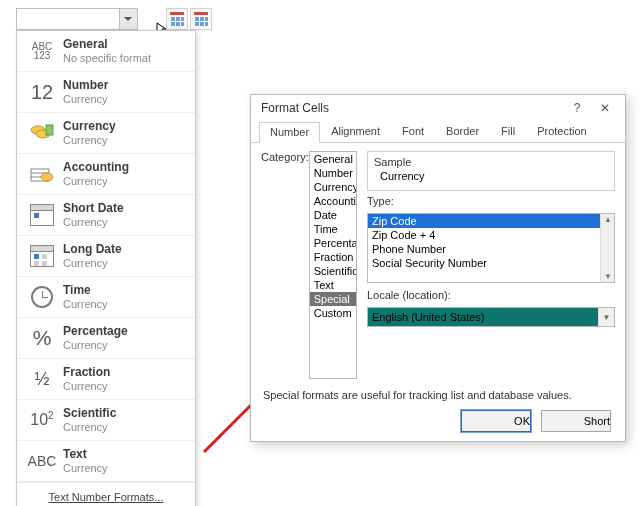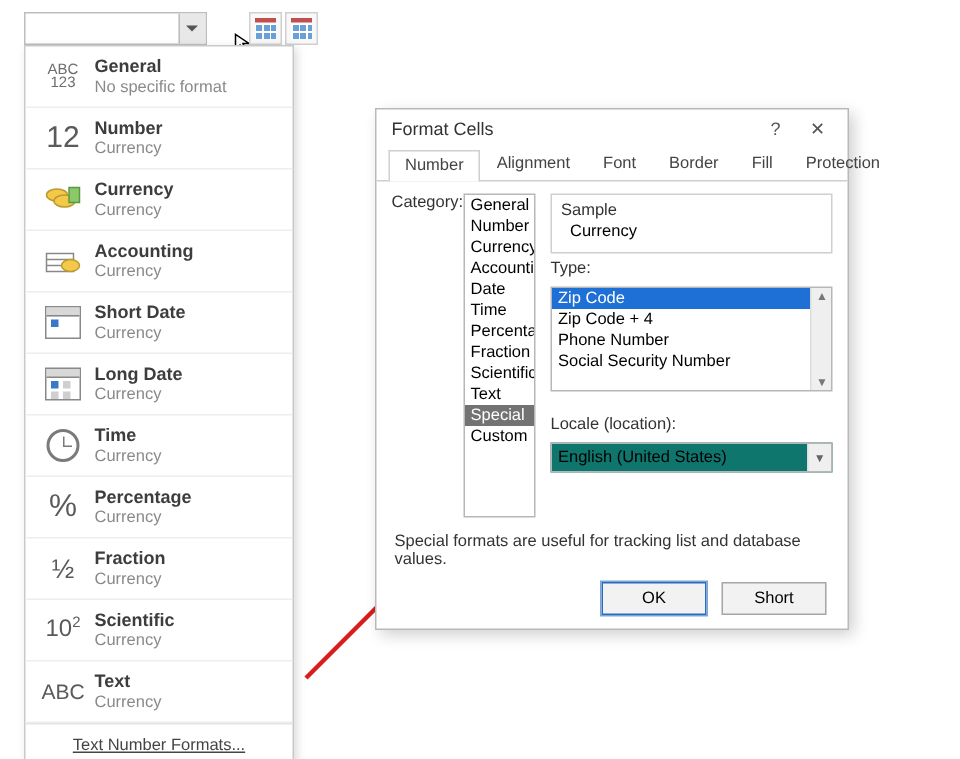--- a/index.html
+++ b/index.html
@@ -40,21 +40,21 @@
   .ico-time { width:22px;height:22px;border:2px solid #7a7a7a;border-radius:50%;position:relative;}
   .ico-time::before{content:"";position:absolute;left:9px;top:3px;width:1px;height:7px;background:#7a7a7a;}
   .ico-time::after{content:"";position:absolute;left:9px;top:9px;width:6px;height:1px;background:#7a7a7a;}
   .ico-pct{font-size:21px;color:#5a5a5a;}
   .ico-frac{font-size:18px;color:#5a5a5a;}
   .ico-sci{font-size:16px;color:#5a5a5a;}
   .ico-sci sup{font-size:10px;}
   .ico-txt{font-size:14px;color:#5a5a5a;letter-spacing:0;}
 
   
-  .dialog { position: absolute; left: 250px; top: 72px; width: 316px; height: 348px; background: #fff; border: 1px solid #b9b9b9; box-shadow: 3px 3px 10px rgba(0,0,0,0.2); display:flex; flex-direction:column;}
+  .dialog { position: absolute; left: 250px; top: 94px; width: 376px; height: 348px; background: #fff; border: 1px solid #b9b9b9; box-shadow: 3px 3px 10px rgba(0,0,0,0.2); display:flex; flex-direction:column;}
   .titlebar { height: 26px; display:flex; align-items:center; padding:0 6px 0 10px; font-size:12px; color:#333;}
   .titlebar .spacer{flex:1;}
   .title-btn{width:28px;height:20px;display:flex;align-items:center;justify-content:center;color:#555;font-size:12px;}
   .tabs { display:flex; padding: 0 8px; gap:0; font-size:11px; color:#444; border-bottom:1px solid #cfcfcf; height:22px;}
   .tab{padding:3px 10px 0;border:1px solid transparent;border-bottom:none;}
   .tab.active{background:#fff;border-color:#cfcfcf;position:relative;top:1px;}
   .dlg-body{flex:1;padding:8px 10px 4px;display:flex;gap:10px;position:relative;}
   .col-l{width:96px;display:flex;}
   .lbl{font-size:11px;color:#333;margin-bottom:2px;}
   .listbox{flex:1;border:1px solid #b7b7b7;background:#fff;font-size:11px;overflow:hidden;}
@@ -67,21 +67,21 @@
   .type-list{border:1px solid #b7b7b7;height:70px;font-size:11px;position:relative;}
   .type-list .opt{padding:1px 4px;}
   .type-list .opt.sel{background:#1e6fd6;color:#fff;}
   .type-list .sb{position:absolute;right:0;top:0;bottom:0;width:14px;background:#efefef;border-left:1px solid #ddd;}
   .type-list .sb::before{content:"▲";position:absolute;top:1px;left:3px;font-size:8px;color:#777;}
   .type-list .sb::after{content:"▼";position:absolute;bottom:1px;left:3px;font-size:8px;color:#777;}
   .locale-sel{border:1px solid #b7b7b7;height:20px;font-size:11px;display:flex;align-items:center;padding:0 4px;position:relative;background:#0f766e;}
   .locale-sel .dd2{position:absolute;right:0;top:0;bottom:0;width:16px;background:#efefef;border-left:1px solid #ddd;display:flex;align-items:center;justify-content:center;font-size:8px;color:#666;}
   .desc{font-size:11px;color:#333;padding:6px 12px 0;}
   .dlg-foot{height:40px;display:flex;align-items:center;justify-content:flex-end;gap:10px;padding:0 14px;}
-  .btn{min-width:70px;height:22px;font-size:11px;border:1px solid #a6a6a6;background:#f2f2f2;display:flex;align-items:center;justify-content:center;}
+  .btn{min-width:70px;height:22px;font-size:11px;border:1px solid #a6a6a6;background:#f2f2f2;display:flex;align-items:center;justify-content:flex-end;}
   .btn.primary{border:1px solid #2b6bbf;outline:1px solid #7aa7da;}
 
   
   .arrow{position:absolute;left:196px;top:340px;width:120px;height:120px;pointer-events:none;}
 </style>
 </head>
 <body>
 
 <div class="ribbon-frag">
   <div class="combo">
@@ -259,21 +259,21 @@
         <div class="sample-val">Currency</div>
       </div>
       <div class="lbl">Type:</div>
       <div class="type-list" id="type-listbox">
         <div class="opt sel">Zip Code</div>
           <div class="opt">Zip Code + 4</div>
           <div class="opt">Phone Number</div>
           <div class="opt">Social Security Number</div>
           <div class="sb"></div>
       </div>
-      <div class="lbl" style="margin-top:12px">Locale (location):</div>
+      <div class="lbl" style="margin-top:2px">Locale (location):</div>
       <div class="locale-sel">
         <span>English (United States)</span>
         <div class="dd2">▼</div>
       </div>
     </div>
   </div>
   <div class="desc">Special formats are useful for tracking list and database values.</div>
   <div class="dlg-foot">
     <div class="btn primary">
         <span>OK</span>

